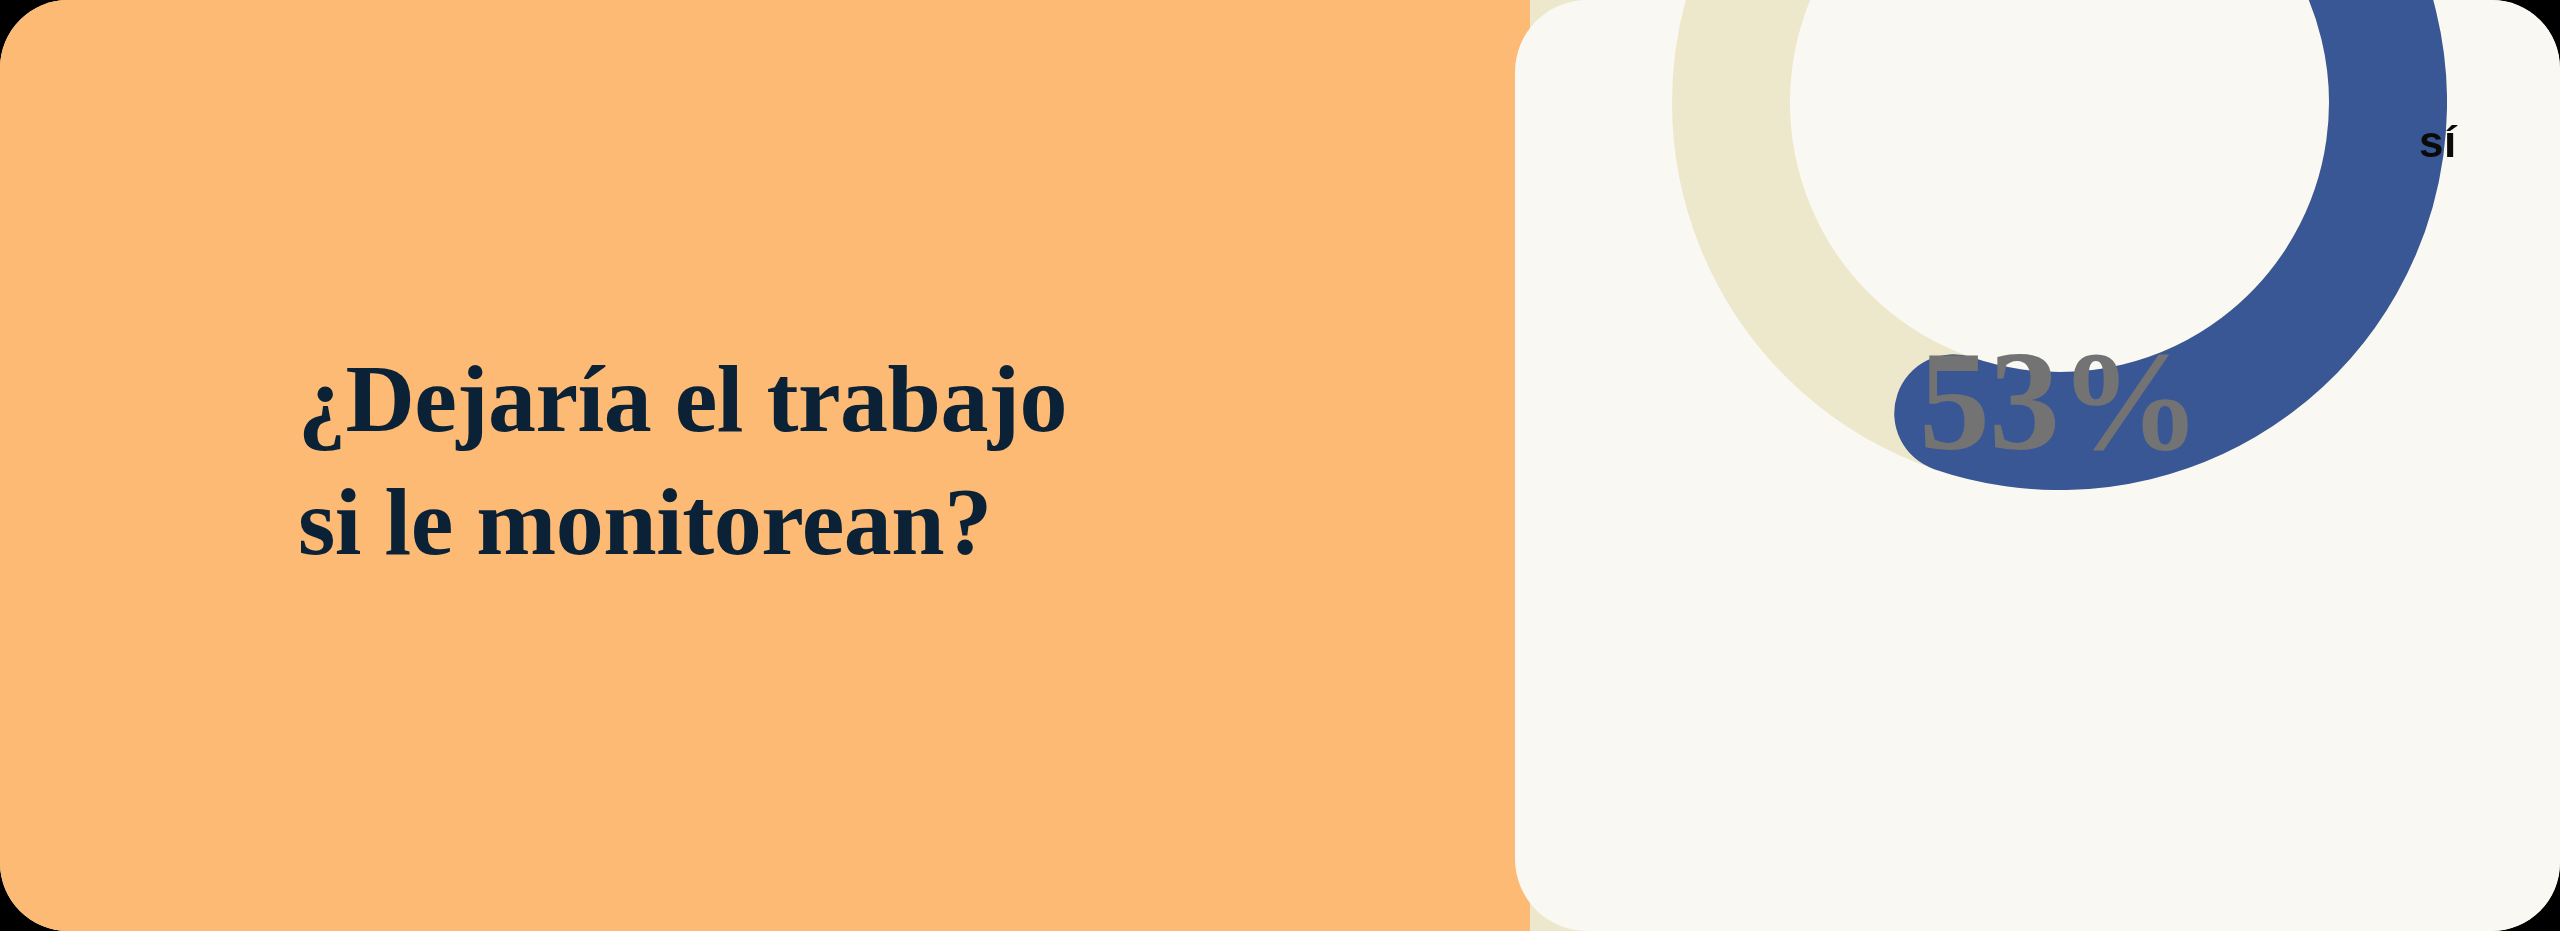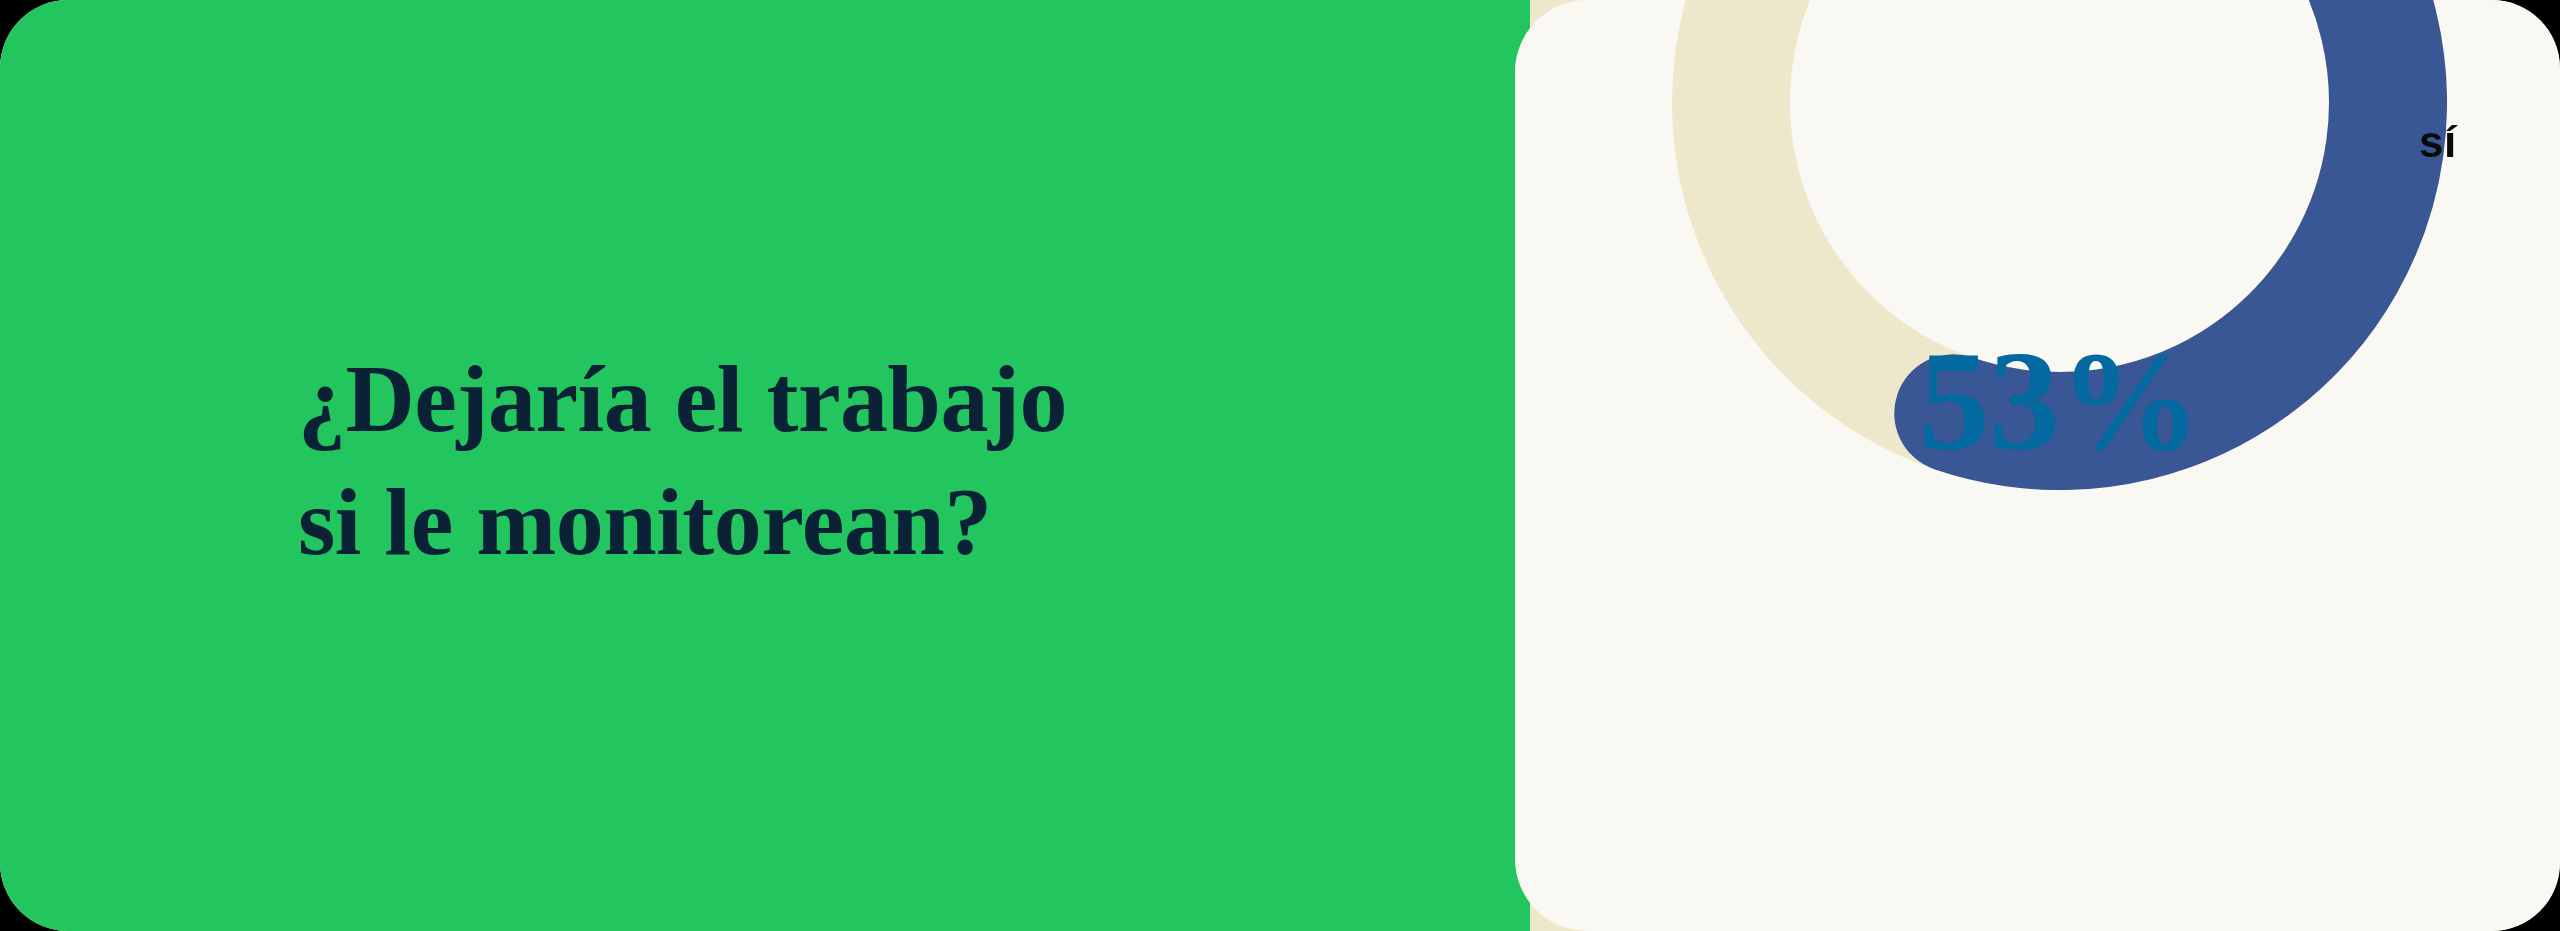--- a/index.html
+++ b/index.html
@@ -24,21 +24,21 @@
     box-sizing: border-box;
   }
 
   
   #question-panel {
     position: absolute;
     left: 0;
     top: 0;
     width: 1530px;
     height: 931px;
-    background: #22c55e;
+    background: #fdba74;
   }
 
   #question-title {
     position: absolute;
     left: 298px;
     top: 338px;
     width: 1060px;
     margin: 0;
     font-family: "Liberation Serif", "DejaVu Serif", serif;
     font-weight: 700;
@@ -76,21 +76,21 @@
   #donut-center-value {
     position: absolute;
     left: 157px;
     top: 330px;
     width: 775px;
     text-align: center;
     font-family: "Liberation Serif", "DejaVu Serif", serif;
     font-weight: 700;
     font-size: 142px;
     line-height: 1;
-    color: #0369a1;
+    color: #737373;
     letter-spacing: -1px;
   }
 
   #series-label-si {
     position: absolute;
     left: 904px;
     top: 120px;
     font-family: "Liberation Sans", sans-serif;
     font-weight: 700;
     font-size: 44px;

